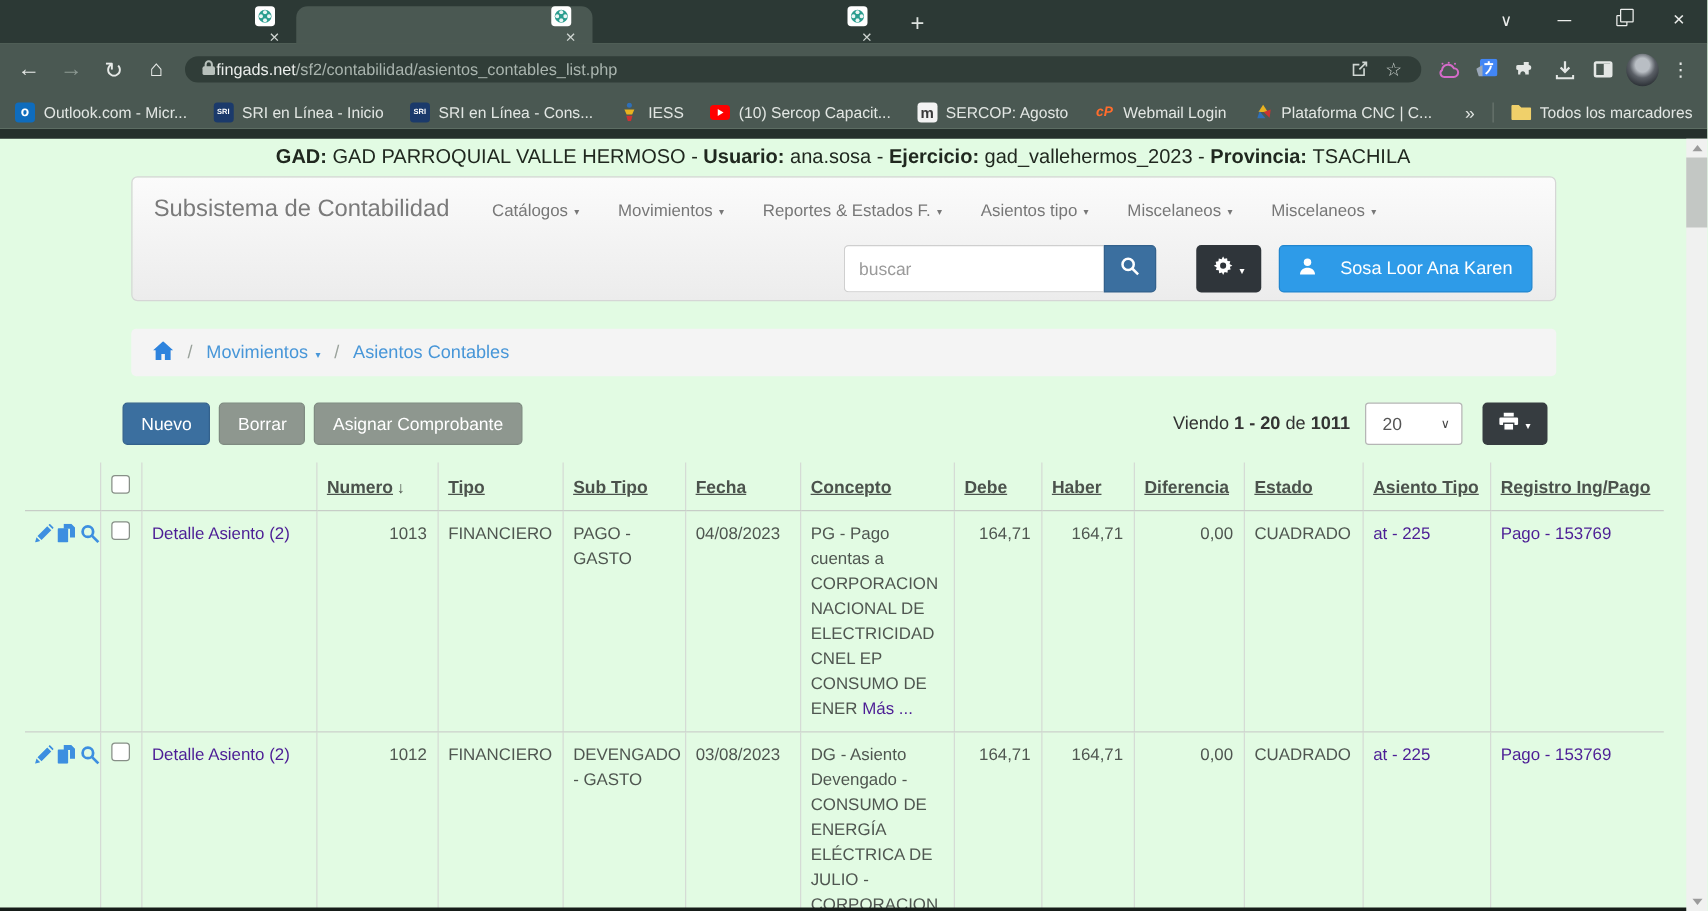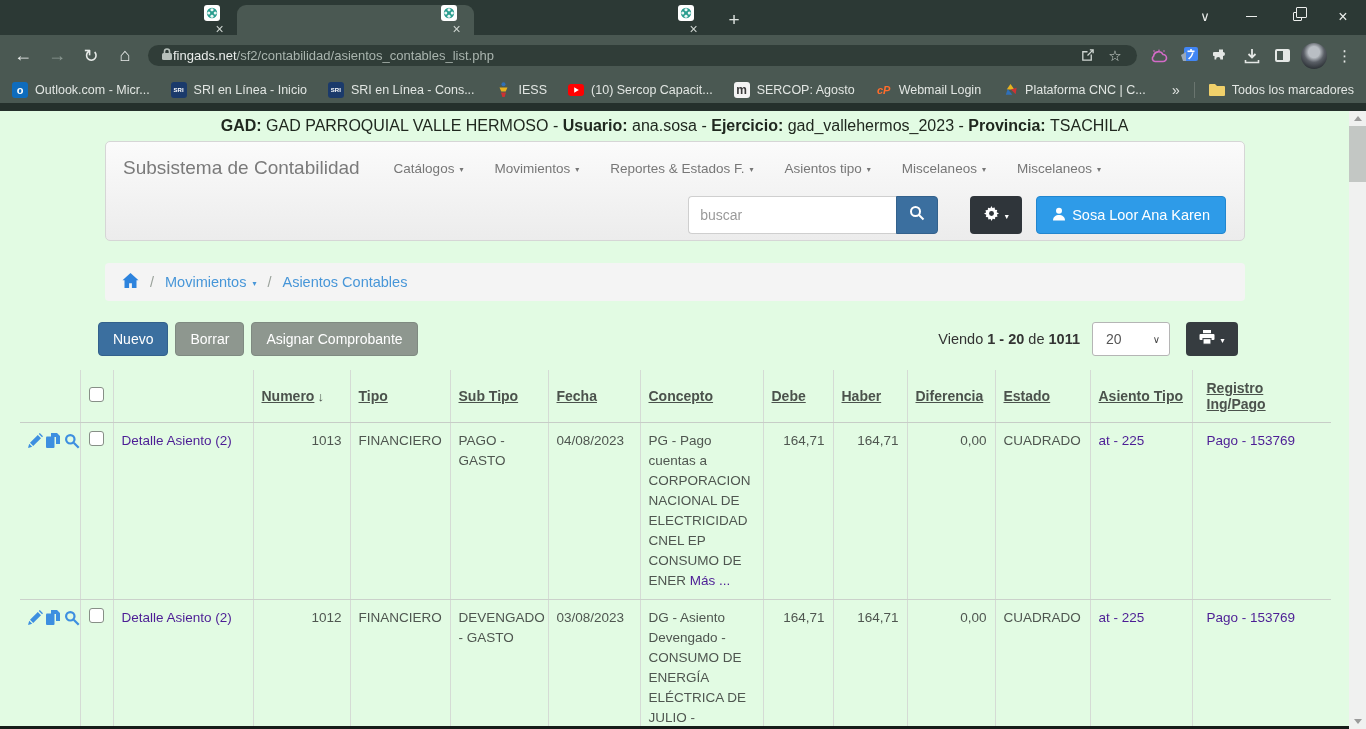--- a/index.html
+++ b/index.html
@@ -74,21 +74,21 @@
   .search-input { width:208px; height:38px; border:1px solid #cfcfcf; border-right:none; border-radius:4px 0 0 4px;
                   padding:0 11px; font-size:14px; color:#555; background:#fff; outline:none;
                   font-family:"Liberation Sans", sans-serif; }
   .search-input::placeholder { color:#9a9a9a; }
   .search-btn { width:42px; height:38px; background:#3b6f9f; border:1px solid #33618c; border-radius:0 4px 4px 0;
                 display:flex; align-items:center; justify-content:center; }
   .gear-btn { width:52px; height:38px; background:#2f353a; border-radius:4px; display:flex; align-items:center;
               justify-content:center; gap:6px; margin-left:32px; }
   .gear-btn .caret, .print-btn .caret { color:#fff; }
   .user-btn { height:38px; padding:0 15px; background:#2e9be8; border:1px solid #2186cf; border-radius:4px;
-              color:#fff; font-size:14.5px; display:flex; align-items:center; gap:6px; margin-left:14px;
+              color:#fff; font-size:14.5px; display:flex; align-items:center; gap:19px; margin-left:14px;
               white-space:nowrap; }
 
   .breadcrumb { position:absolute; left:105px; top:152px; width:1140px; height:38px; background:#f4f4f4;
                 border-radius:4px; display:flex; align-items:center; padding:0 17px; font-size:14.5px;
                 color:#4796d8; }
   .bc-sep { color:#9aa29b; margin:0 11px; }
   .bc-item { display:flex; align-items:center; gap:6px; }
   .bc-item .caret { color:#4796d8; }
 
   .actionsrow { position:absolute; left:98px; top:211px; width:1140px; height:34px; display:flex; align-items:center; }
@@ -103,21 +103,21 @@
             align-items:center; justify-content:space-between; padding:0 9px 0 13px; color:#555; font-size:14px;
             margin-left:12px; }
   .select .sel-caret { font-size:10px; color:#444; }
   .print-btn { width:52px; height:34px; background:#363c40; border-radius:4px; display:flex; align-items:center;
                justify-content:center; gap:5px; margin-left:16px; }
 
   table.grid { position:absolute; left:20px; top:259px; width:1311px; border-collapse:collapse; table-layout:fixed; }
   .grid th { font-size:14px; font-weight:bold; text-decoration:underline; color:#4b524c; text-align:left;
              padding:10px 8px; border-bottom:1px solid #c7cdc7; vertical-align:middle; }
   .grid th, .grid td { border-right:1px solid #d5dbd5; }
-  .grid th:last-child, .grid td:last-child { border-right:none;padding-left:14px; }
+  .grid th:last-child, .grid td:last-child { border-right:none; }
   .grid td { vertical-align:top; padding:8px; font-size:13.5px; color:#4f5650; line-height:20px;
              border-bottom:1px solid #cbd1cb; }
   .r-align { text-align:right; }
   .grid a, .link { color:#4c1d95; text-decoration:none; cursor:pointer; }
   .sort-ic { font-size:13px; font-weight:normal; text-decoration:none; display:inline-block; margin-left:3px; }
   .cb { width:15px; height:15px; background:#fff; border:1.5px solid #878f87; border-radius:3px; display:inline-block; }
   .act-icons { display:flex; gap:3px; padding-top:2px; }
   .row1-td { height:177px; }
 
   

